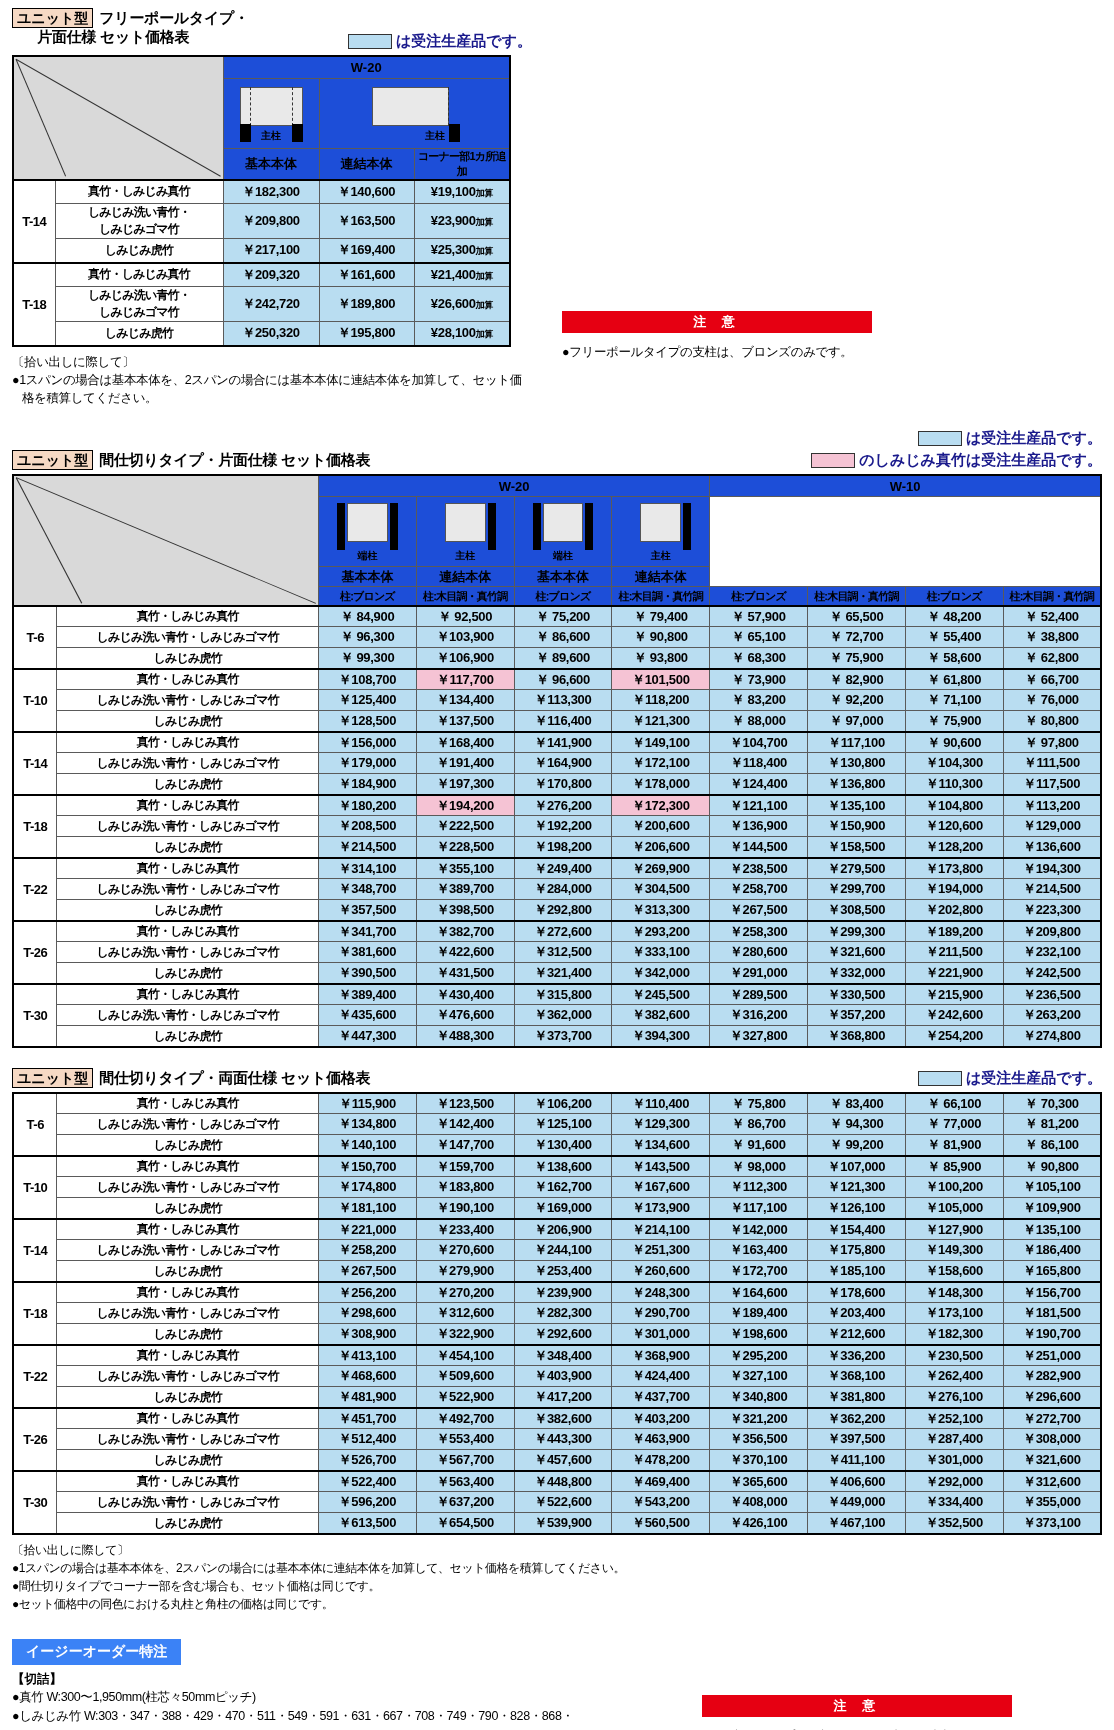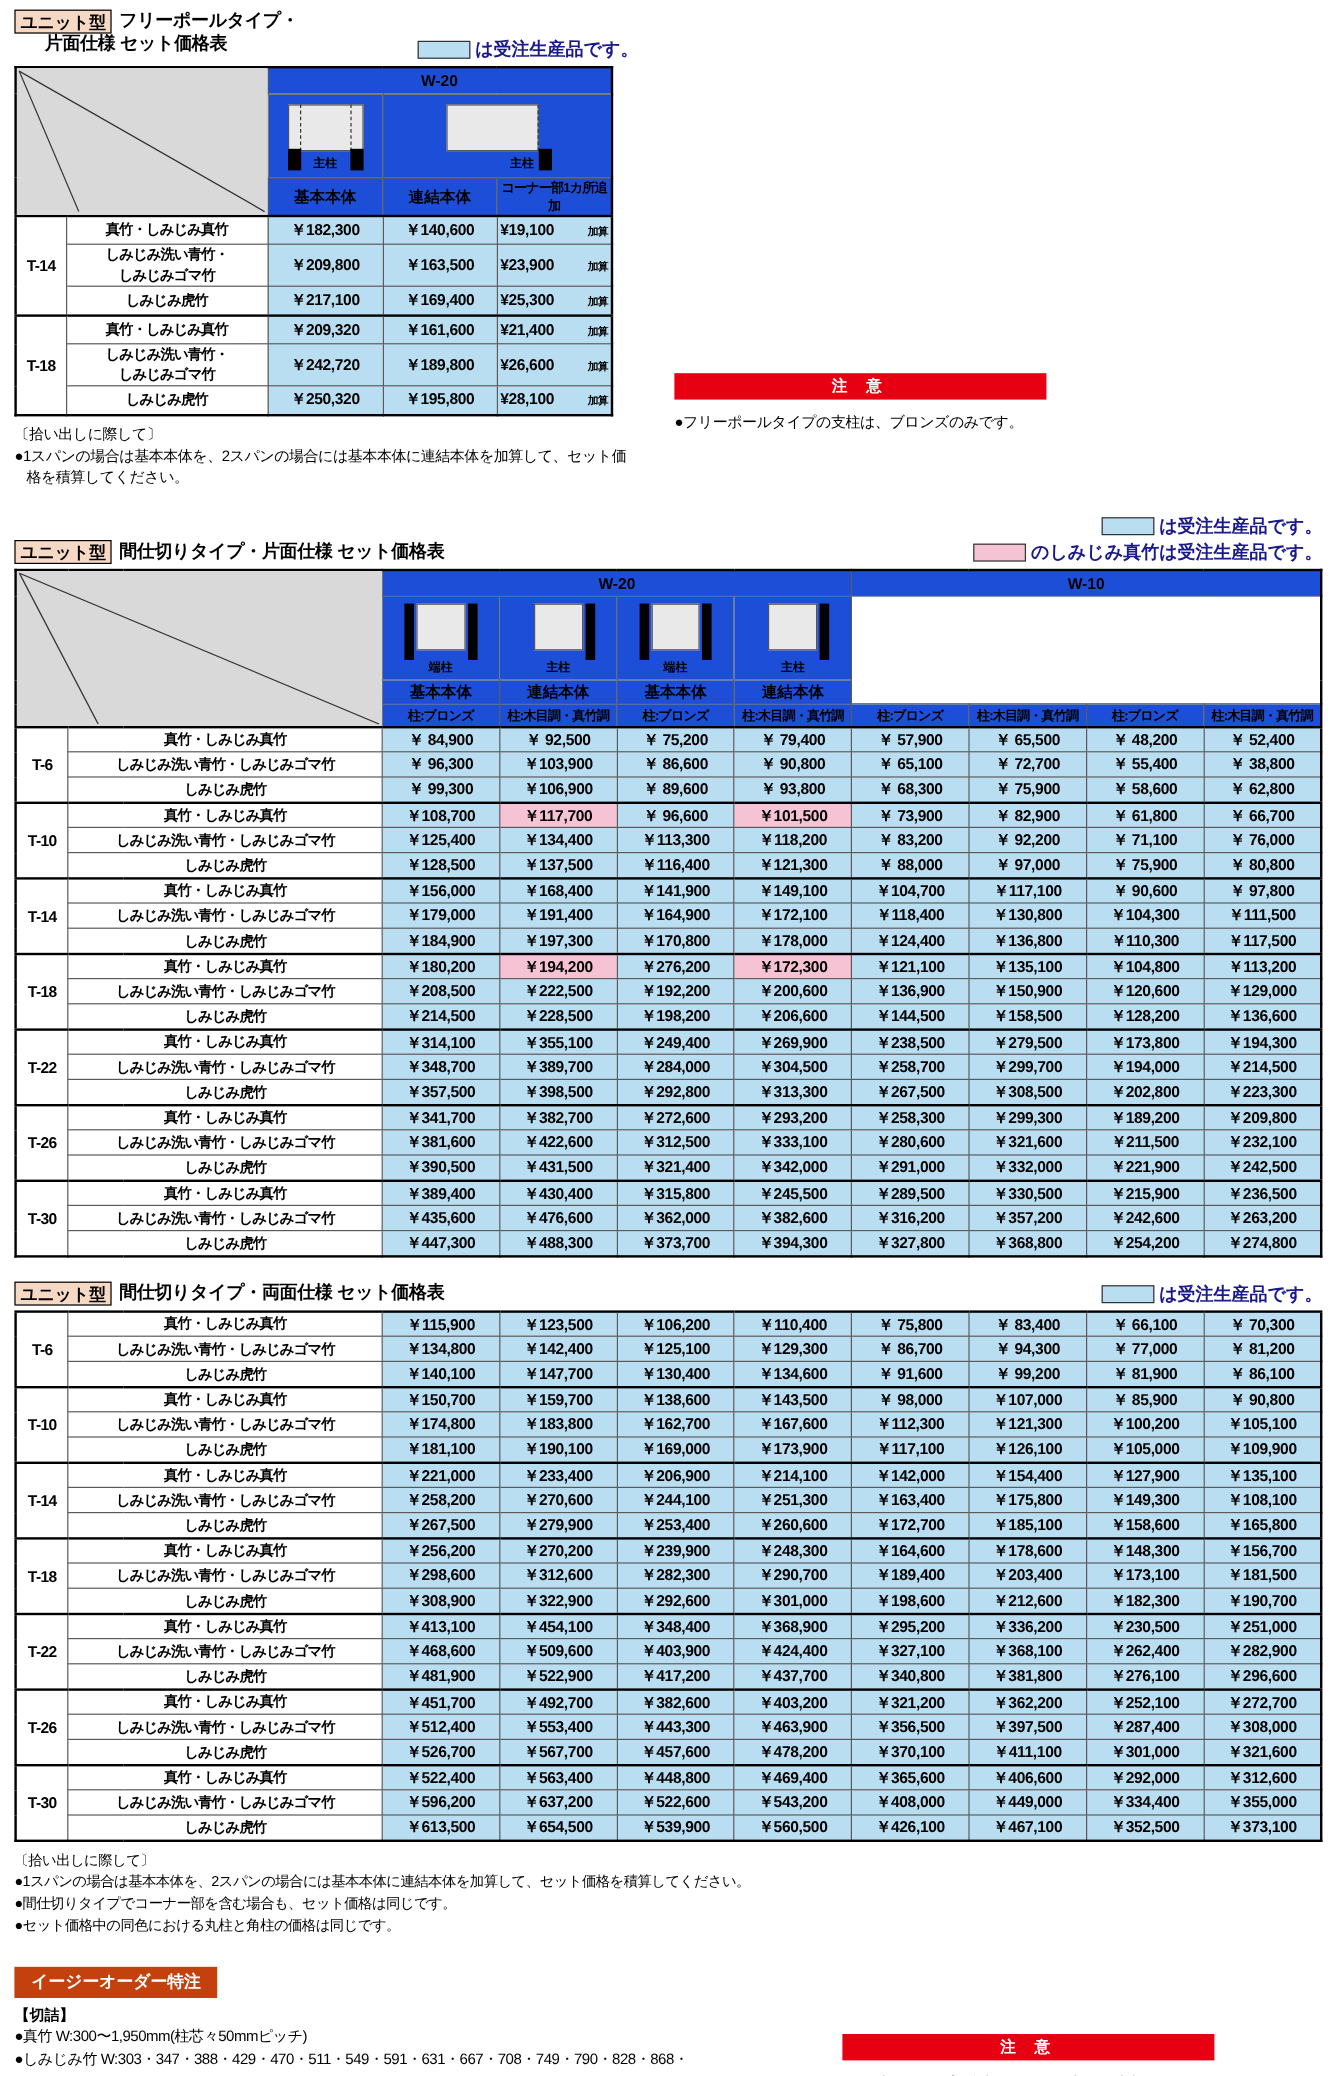--- a/index.html
+++ b/index.html
@@ -48,33 +48,33 @@
   .hdr-col { font-size:11px; height:19px; text-align:center; font-weight:bold; letter-spacing:-0.8px; }
   .hdr-pic { height:70px; background:#d9d9d9; position:relative; }
 
   .corner { background:#d9d9d9; position:relative; }
   .corner svg { position:absolute; inset:0; width:100%; height:100%; }
 
   .t-code { text-align:center; font-size:13px; font-weight:bold; background:#fff; letter-spacing:-0.5px; }
   .t-spec { text-align:center; font-size:12px; font-weight:bold; background:#fff; letter-spacing:-0.8px; padding:0 2px; }
   .price { text-align:center; font-size:13px; font-weight:bold; background:#b9ddf1; letter-spacing:-0.3px; white-space:nowrap; }
   .price.pink { background:#f5c3d4; }
-  .price .add { font-size:9px; font-weight:bold; letter-spacing:-0.5px;padding-left:28px; }
+  .price .add { font-size:9px; font-weight:bold; letter-spacing:-0.5px; }
   .rowsep td, .rowsep th { border-top:2px solid #000; }
 
   
   .fig { position:relative; width:100%; height:100%; }
   .fig .panel { position:absolute; border:1px solid #555; background:#e9e9e9; }
   .fig .postblk { position:absolute; background:#000; }
   .fig .dash { position:absolute; border-left:1px dashed #333; }
   .fig .lbl { position:absolute; font-size:10px; font-weight:bold; white-space:nowrap; }
 
   
   .eo-badge {
-    background:#c2410c; color:#fff; font-weight:bold; font-size:14px;
+    background:#3b82f6; color:#fff; font-weight:bold; font-size:14px;
     padding:4px 14px; display:inline-block; letter-spacing:0px;
   }
   .eo-body { font-size:12.5px; line-height:1.55; letter-spacing:-0.4px; }
   .eo-head { font-size:12.5px; font-weight:bold; }
 </style>
 </head>
 <body>
 
 <div class="page">
 
@@ -648,21 +648,21 @@
         </tr>
         <tr>
           <td class="t-spec" colspan="2" style="height: 21px;">しみじみ洗い青竹・しみじみゴマ竹</td>
           <td class="price">￥258,200</td>
           <td class="price">￥270,600</td>
           <td class="price">￥244,100</td>
           <td class="price">￥251,300</td>
           <td class="price">￥163,400</td>
           <td class="price">￥175,800</td>
           <td class="price">￥149,300</td>
-          <td class="price">￥108,100</td>
+          <td class="price">￥186,400</td>
         </tr>
         <tr>
           <td class="t-spec" colspan="2" style="height: 21px;">しみじみ虎竹</td>
           <td class="price">￥267,500</td>
           <td class="price">￥279,900</td>
           <td class="price">￥253,400</td>
           <td class="price">￥260,600</td>
           <td class="price">￥172,700</td>
           <td class="price">￥185,100</td>
           <td class="price">￥158,600</td>

